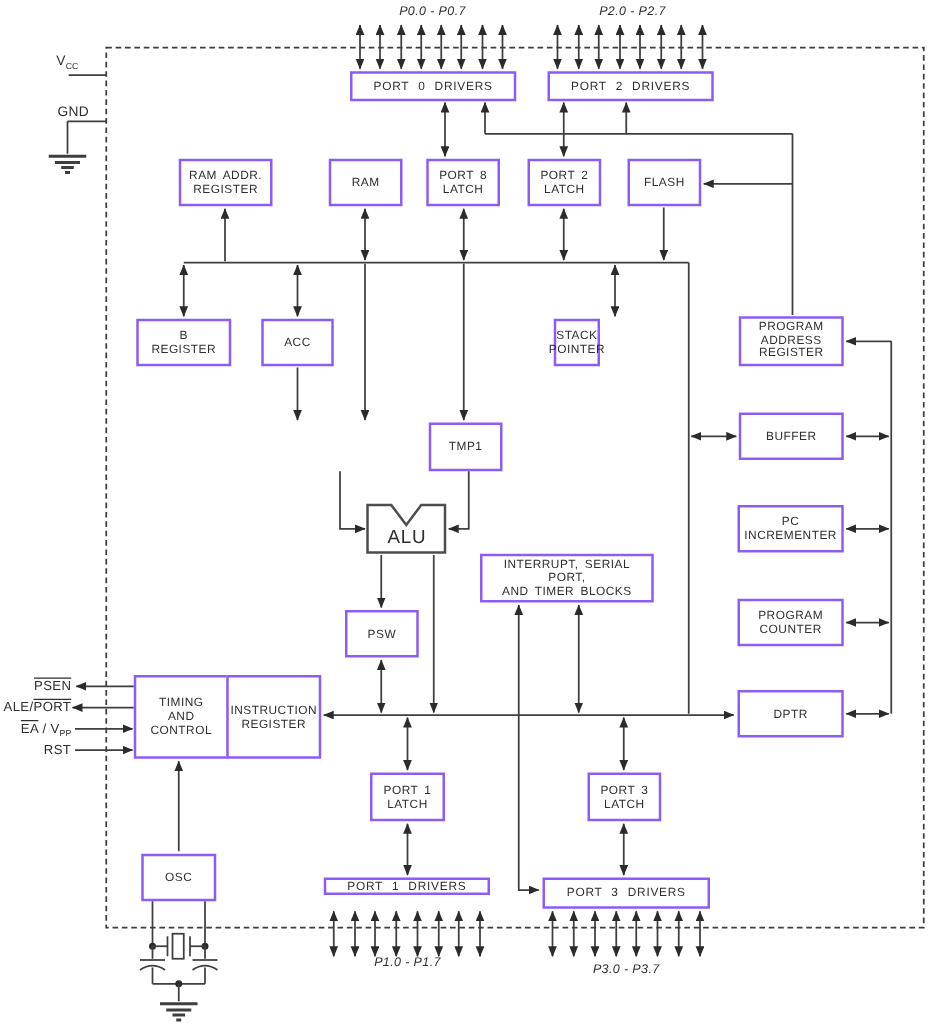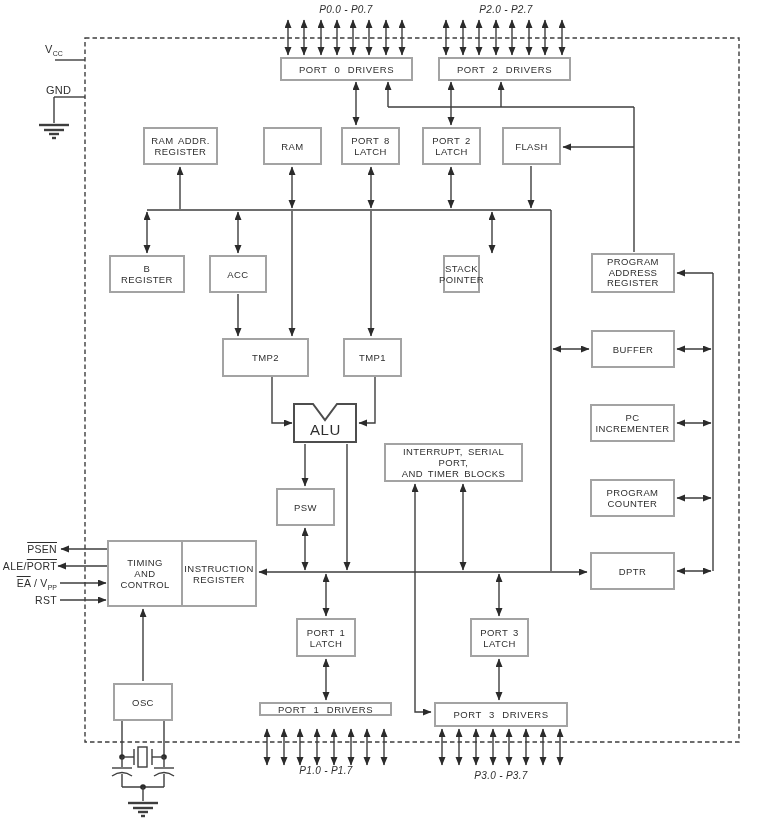--- a/index.html
+++ b/index.html
@@ -1,21 +1,21 @@
 <!DOCTYPE html>
 <html><head>
 <meta charset="utf-8">
 <style>
   html,body{margin:0;padding:0;background:#fff;}
   #stage{
     position:relative;width:758px;height:826px;background:#ffffff;overflow:hidden;
     font-family:"Liberation Sans", sans-serif;color:#2e2e2e;
   }
   .box{
-    position:absolute;box-sizing:border-box;border:2px solid #a3a3a3;background:#fff;
+    position:absolute;box-sizing:border-box;border:2px solid #8b5cf6;background:#fff;
     display:flex;align-items:center;justify-content:center;text-align:center;
     z-index:1;
   }
   .bl{
     font-size:9.5px;line-height:11px;letter-spacing:.4px;word-spacing:2px;
     white-space:pre-line;color:#2e2e2e;
   }
   .wide{letter-spacing:.6px;word-spacing:4px;}
   .lbl{position:absolute;z-index:3;font-size:10px;letter-spacing:.3px;color:#2e2e2e;}
   .pin{width:70px;text-align:center;font-style:italic;}
@@ -70,23 +70,20 @@
       <span class="bl">ACC</span>
     </div>
   <div class="box" style="left:443px;top:255px;width:37px;height:38px">
       <span class="bl">STACK
 POINTER</span>
     </div>
   <div class="box" style="left:591px;top:253px;width:84px;height:40px">
       <span class="bl" style="line-height:10.5px">PROGRAM
 ADDRESS
 REGISTER</span>
-    </div>
-  <div class="box" style="left:222px;top:338px;width:87px;height:39px">
-      <span class="bl">TMP2</span>
     </div>
   <div class="box" style="left:343px;top:338px;width:59px;height:39px">
       <span class="bl">TMP1</span>
     </div>
   <div class="box" style="left:591px;top:330px;width:84px;height:38px">
       <span class="bl">BUFFER</span>
     </div>
   <div class="box" style="left:384px;top:443px;width:139px;height:39px">
       <span class="bl">INTERRUPT, SERIAL PORT,
 AND TIMER BLOCKS</span>

